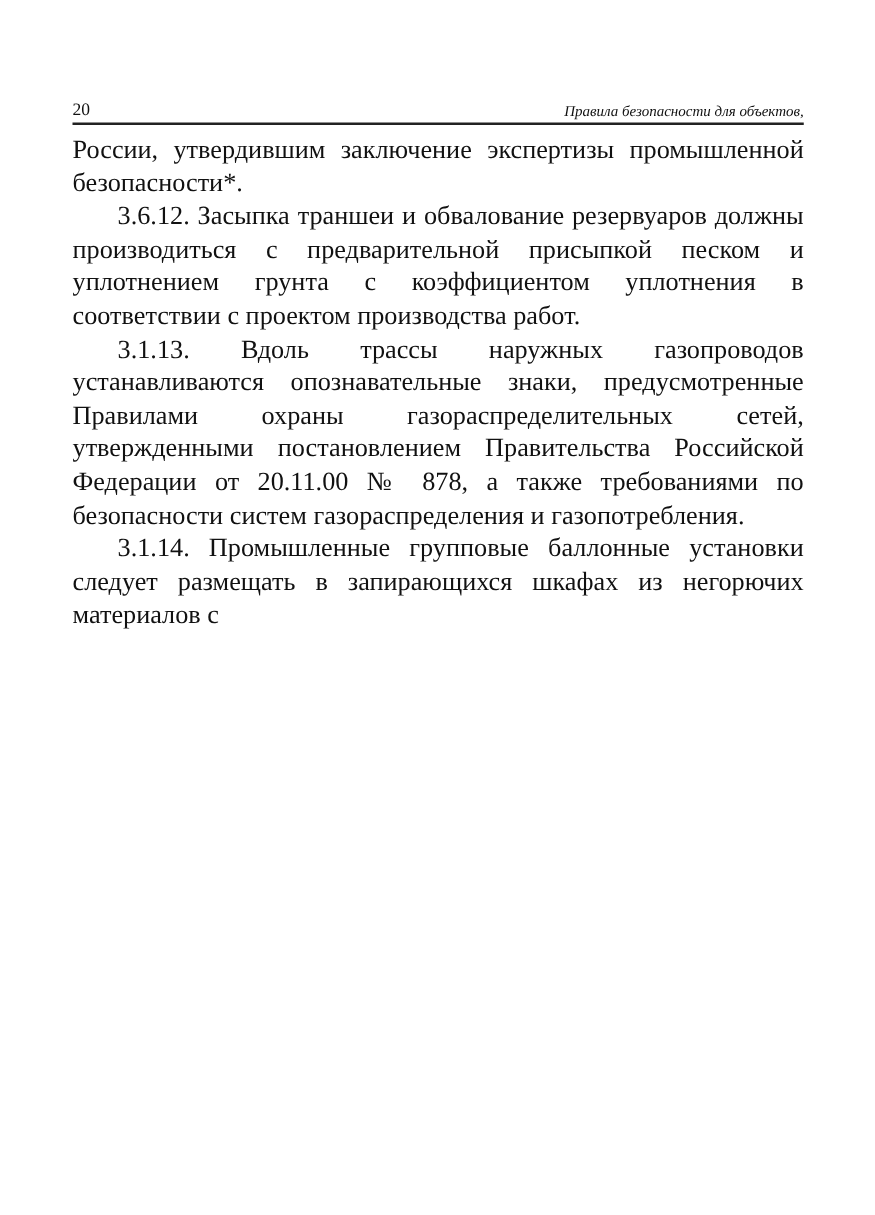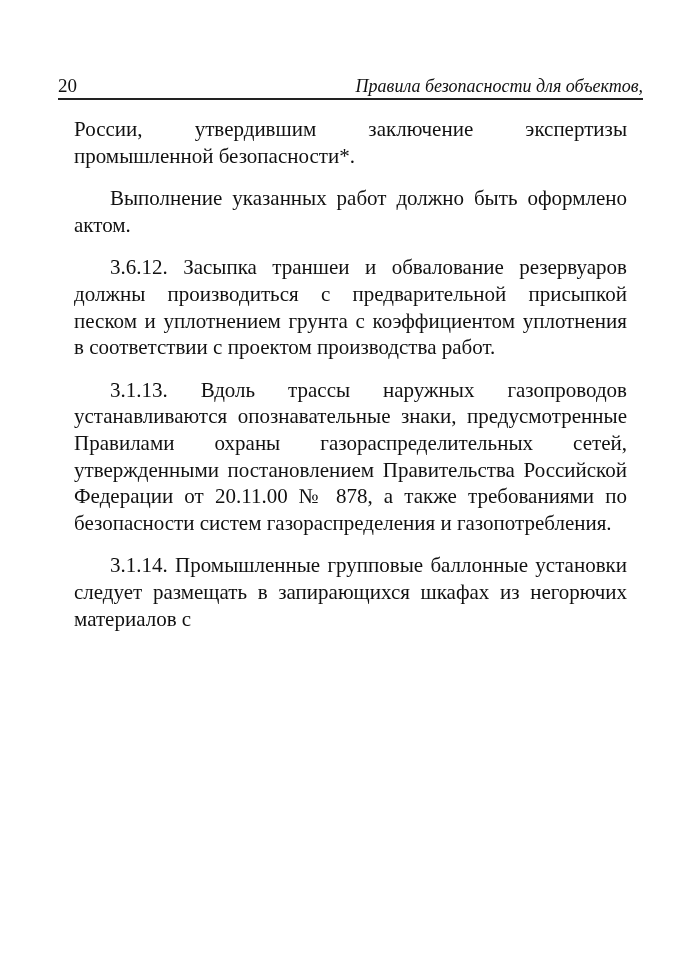--- a/index.html
+++ b/index.html
@@ -1,35 +1,34 @@
 <!DOCTYPE html>
 <html><head>
 <meta charset="utf-8">
 <style>
   html, body { margin: 0; padding: 0; background: #ffffff; }
   body { width: 700px; height: 972px; position: relative; overflow: hidden;
          font-family: "Liberation Serif", serif; color: #111; }
   .page { position: absolute; left: 58px; top: 76px; width: 585px; }
   .running-head { position: relative; height: 22px; border-bottom: 2px solid #222; }
-  .running-head .num { position: absolute; left: 0; bottom: 1px; font-size: 19px; }
-  .running-head .title { position: absolute; right: 0; bottom: 1px; font-size: 18px; font-style: italic; }
+  .running-head .num { position: absolute; left: 0; bottom: 1px; font-size: 14px; }
+  .running-head .title { position: absolute; right: 0; bottom: 1px; font-size: 12px; font-style: italic; }
   .body { margin-top: 6px; font-size: 21px; line-height: 26.6px; text-align: justify; }
-  .body p { margin: 16px; text-indent: 0; }
+  .body p { margin: 0; text-indent: 0; }
   .body p.ind { text-indent: 36px; }
 </style>
 </head>
 <body>
 
 <div class="page">
   <div class="running-head">
     <span class="num">20</span>
     <span class="title">Правила безопасности для объектов,</span>
   </div>
 
   <div class="body">
     <p>России, утвердившим заключение экспертизы промышленной безопасности*.</p>
-    <p class="ind">Выполнение указанных работ должно быть оформлено актом.</p>
     <p class="ind">3.6.12. Засыпка траншеи и обвалование резервуаров должны производиться с предварительной присыпкой песком и уплотнением грунта с коэффициентом уплотнения в соответствии с проектом производства работ.</p>
     <p class="ind">3.1.13. Вдоль трассы наружных газопроводов устанавливаются опознавательные знаки, предусмотренные Правилами охраны газораспределительных сетей, утвержденными постановлением Правительства Российской Федерации от 20.11.00 № 878, а также требованиями по безопасности систем газораспределения и газопотребления.</p>
     <p class="ind">3.1.14. Промышленные групповые баллонные установки следует размещать в запирающихся шкафах из негорючих материалов с</p>
   </div>
 
 </div>
 
 </body></html>

